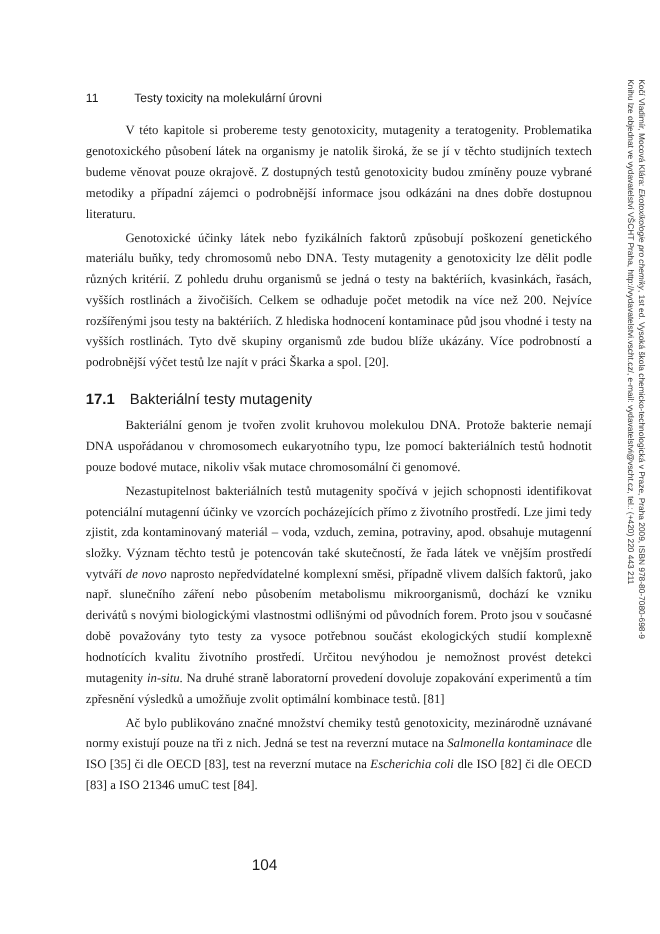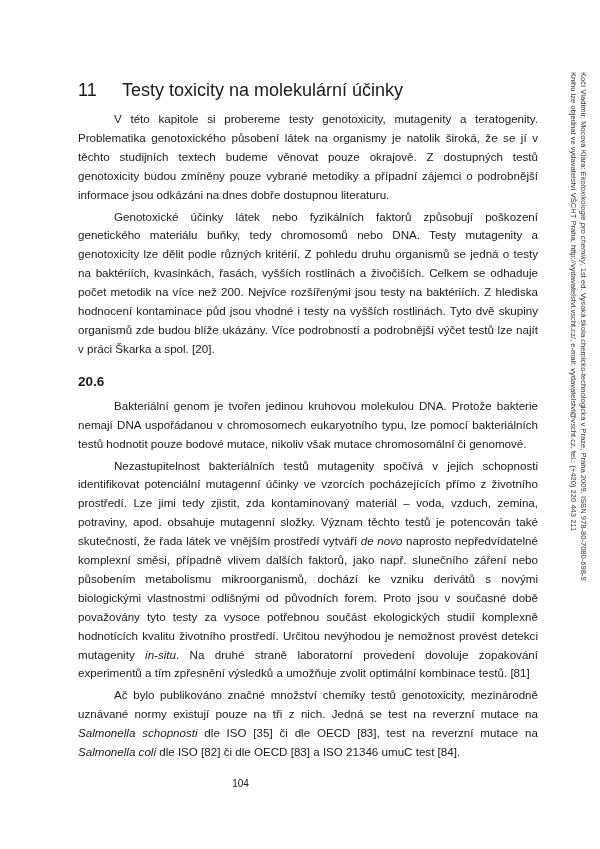--- a/index.html
+++ b/index.html
@@ -1,46 +1,47 @@
 <!DOCTYPE html>
 <html><head>
   <meta charset="utf-8">
   <style>
     html, body { margin: 0; padding: 0; background: #ffffff; }
     body { width: 600px; height: 849px; position: relative; overflow: hidden; font-family: "Liberation Sans", sans-serif; color: #1a1a1a; }
     .page { position: absolute; left: 0; top: 0; width: 600px; height: 849px; background: #fff; }
     .content { position: absolute; left: 78px; top: 81px; width: 460px; }
-    .h1 { font-size: 18px; margin: 0 0 11px 0; display: flex; line-height: 18px; color: #1a1a1a; }
+    .h1 { font-size: 11px; margin: 0 0 11px 0; display: flex; line-height: 18px; color: #1a1a1a; }
     .h1 .num { width: 44px; display: inline-block; }
     .h2 { font-size: 13.5px; margin: 14px 0 6px 0; display: flex; line-height: 18px; color: #1a1a1a; }
     .h2 .num { width: 40px; display: inline-block; font-weight: bold; }
-    p { margin: 0 0 3px 0; font-size: 11.6px; line-height: 18.9px; text-align: justify; text-indent: 36px; }
+    p { margin: 0 0 3px 0; font-size: 11.6px; line-height: 18.9px; text-align: justify; text-indent: 36px; font-family: Liberation Serif, serif; }
     em { font-style: italic; }
     .sidebar { position: absolute; left: 566px; top: 72px; width: 22px; height: 560px; }
     .sidebar .rot { position: absolute; left: 22px; top: 0; transform-origin: 0 0; transform: rotate(90deg); white-space: nowrap; font-size: 7.6px; line-height: 10px; color: #333; }
-    .pagenum { position: absolute; left: 0; width: 481px; top: 778px; text-align: center; font-size: 10px; color: #1a1a1a; }
+    .pagenum { position: absolute; left: 0; width: 481px; top: 778px; text-align: center; font-size: 14px; color: #1a1a1a; }
   </style>
 </head>
 <body>
 
 <div class="page">
   <div class="content">
     <div class="h1">
       <span class="num">11</span>
-      <span>Testy toxicity na molekulární účinky</span>
+      <span>Testy toxicity na molekulární úrovni</span>
     </div>
     <p>V této kapitole si probereme testy genotoxicity, mutagenity a teratogenity. Problematika genotoxického působení látek na organismy je natolik široká, že se jí v těchto studijních textech budeme věnovat pouze okrajově. Z dostupných testů genotoxicity budou zmíněny pouze vybrané metodiky a případní zájemci o podrobnější informace jsou odkázáni na dnes dobře dostupnou literaturu.</p>
     <p>Genotoxické účinky látek nebo fyzikálních faktorů způsobují poškození genetického materiálu buňky, tedy chromosomů nebo DNA. Testy mutagenity a genotoxicity lze dělit podle různých kritérií. Z pohledu druhu organismů se jedná o testy na baktériích, kvasinkách, řasách, vyšších rostlinách a živočiších. Celkem se odhaduje počet metodik na více než 200. Nejvíce rozšířenými jsou testy na baktériích. Z hlediska hodnocení kontaminace půd jsou vhodné i testy na vyšších rostlinách. Tyto dvě skupiny organismů zde budou blíže ukázány. Více podrobností a podrobnější výčet testů lze najít v práci Škarka a spol. [20].</p>
 
     <div class="h2">
-      <span class="num">20.6</span>
+      <span class="num">17.1</span>
+      <span>Bakteriální testy mutagenity</span>
     </div>
-    <p>Bakteriální genom je tvořen jedinou kruhovou molekulou DNA. Protože bakterie nemají DNA uspořádanou v chromosomech eukaryotního typu, lze pomocí bakteriálních testů hodnotit pouze bodové mutace, nikoliv však mutace chromosomální či genomové.</p>
+    <p>Bakteriální genom je tvořen zvolit kruhovou molekulou DNA. Protože bakterie nemají DNA uspořádanou v chromosomech eukaryotního typu, lze pomocí bakteriálních testů hodnotit pouze bodové mutace, nikoliv však mutace chromosomální či genomové.</p>
     <p><span>Nezastupitelnost bakteriálních testů mutagenity spočívá v jejich schopnosti identifikovat potenciální mutagenní účinky ve vzorcích pocházejících přímo z životního prostředí. Lze jimi tedy zjistit, zda kontaminovaný materiál – voda, vzduch, zemina, potraviny, apod. obsahuje mutagenní složky. Význam těchto testů je potencován také skutečností, že řada látek ve vnějším prostředí vytváří </span><em>de novo</em><span> naprosto nepředvídatelné komplexní směsi, případně vlivem dalších faktorů, jako např. slunečního záření nebo působením metabolismu mikroorganismů, dochází ke vzniku derivátů s novými biologickými vlastnostmi odlišnými od původních forem. Proto jsou v současné době považovány tyto testy za vysoce potřebnou součást ekologických studií komplexně hodnotících kvalitu životního prostředí. Určitou nevýhodou je nemožnost provést detekci mutagenity </span><em>in-situ</em><span>. Na druhé straně laboratorní provedení dovoluje zopakování experimentů a tím zpřesnění výsledků a umožňuje zvolit optimální kombinace testů. [81]</span></p>
-    <p><span>Ač bylo publikováno značné množství chemiky testů genotoxicity, mezinárodně uznávané normy existují pouze na tři z nich. Jedná se test na reverzní mutace na </span><em>Salmonella schopnosti</em><span> dle ISO [35] či dle OECD [83], test na reverzní mutace na </span><em>Salmonella coli</em><span>  dle ISO [82] či dle OECD [83] a ISO 21346 umuC test [84].</span></p>
+    <p><span>Ač bylo publikováno značné množství chemiky testů genotoxicity, mezinárodně uznávané normy existují pouze na tři z nich. Jedná se test na reverzní mutace na </span><em>Salmonella kontaminace</em><span> dle ISO [35] či dle OECD [83], test na reverzní mutace na </span><em>Escherichia coli</em><span>  dle ISO [82] či dle OECD [83] a ISO 21346 umuC test [84].</span></p>
   </div>
 
   <div class="sidebar">
     <div class="rot">
       <div><span>Kočí Vladimír, Mocová Klára: </span><em>Ekotoxikologie pro chemiky</em><span>, 1st ed. Vysoká škola chemicko-technologická v Praze, Praha 2009, ISBN 978-80-7080-698-9</span></div>
       <div>Knihu lze objednat ve vydavatelství VŠCHT Praha, http://vydavatelstvi.vscht.cz/, e-mail: vydavatelstvi@vscht.cz, tel.: (+420) 220 443 211</div>
     </div>
   </div>
 
   <div class="pagenum">104</div>

